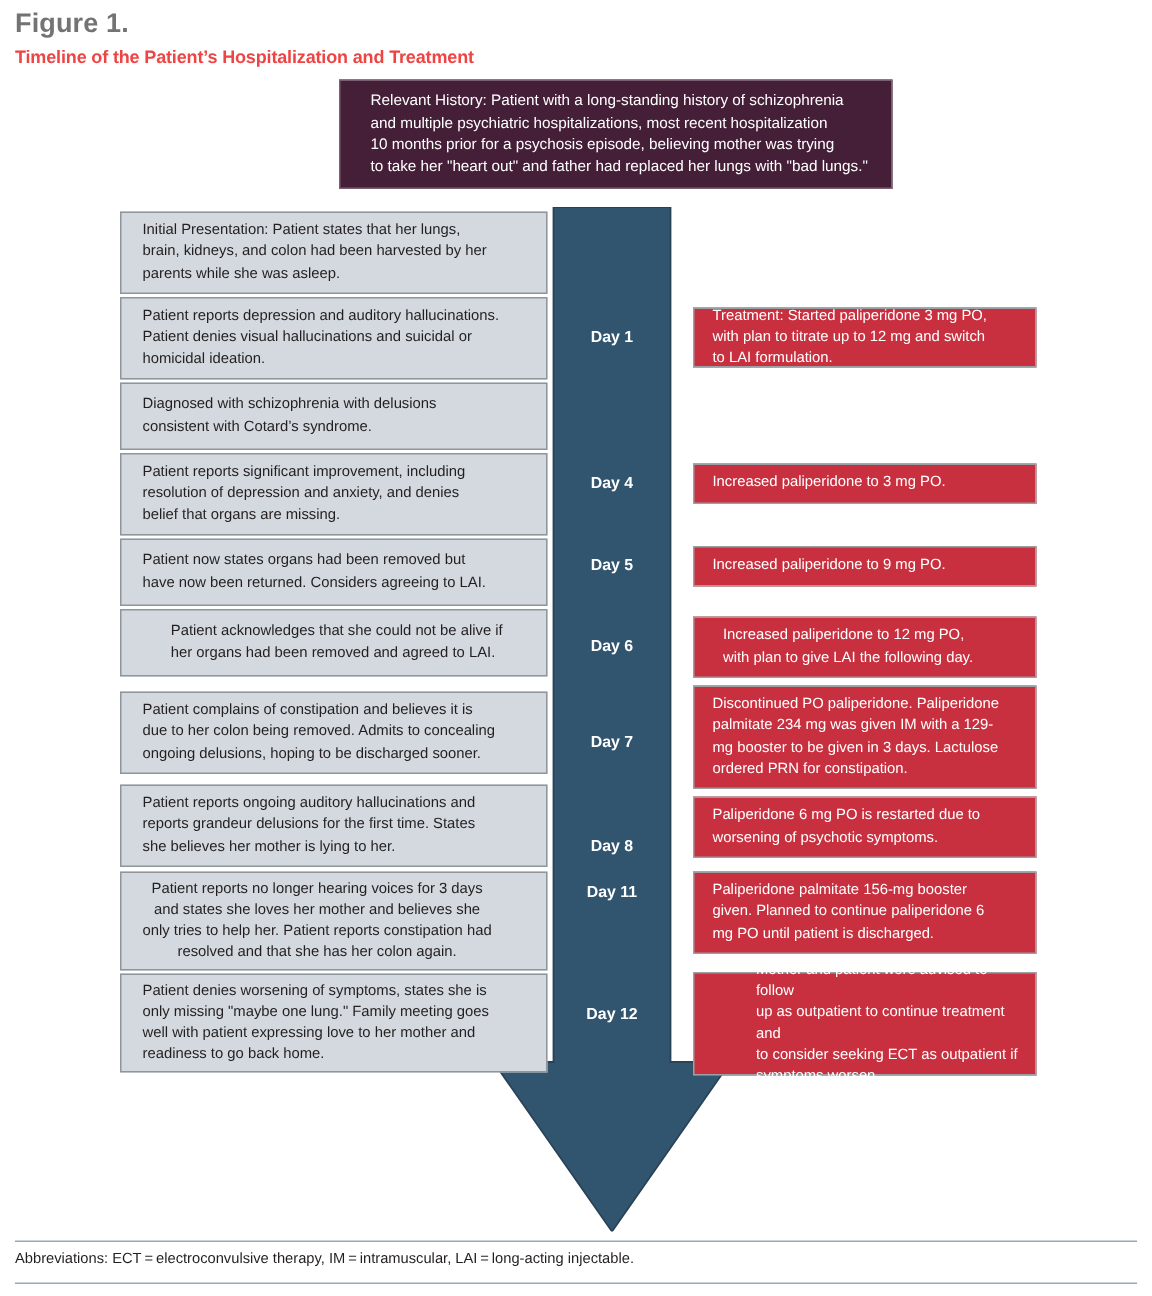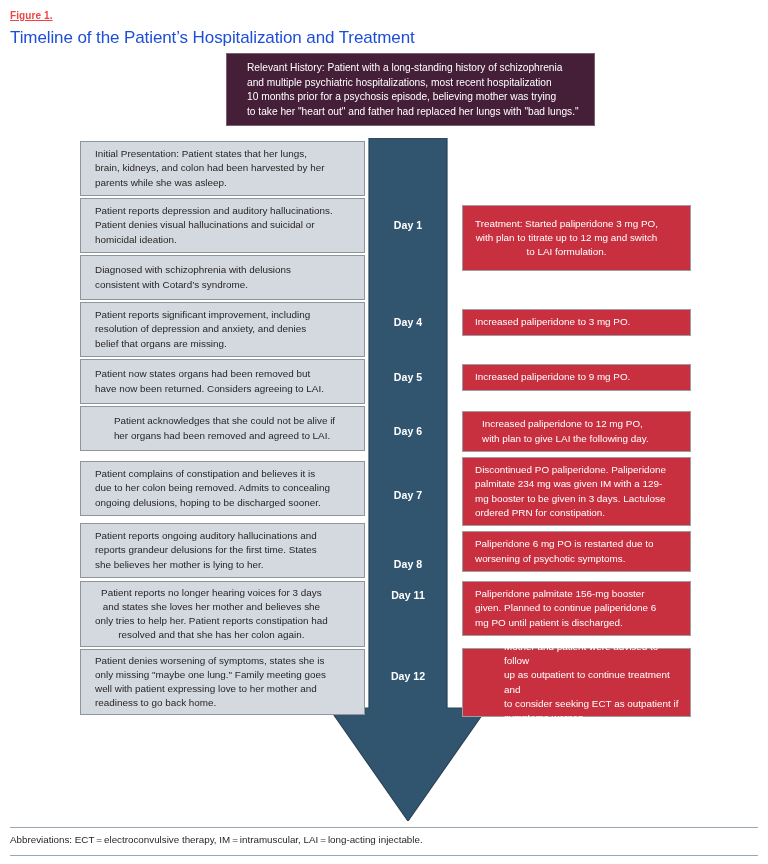--- a/index.html
+++ b/index.html
@@ -17,31 +17,30 @@
   }
 
   
   #figure-header {
     position: absolute;
     left: 10px;
     top: 8px;
     width: 740px;
   }
   #figure-number {
-    font-size: 10px;
+    font-size: 18px;
+    font-weight: bold;
+    color: #737373;
+    letter-spacing: 0.1px;
+    line-height: 15px;
+  }
+  #figure-title {
+    font-size: 12px;
     font-weight: bold;
     color: #ef4444;
-    letter-spacing: 0.1px;
-    line-height: 15px;
-    text-decoration: underline;
-  }
-  #figure-title {
-    font-size: 17px;
-    font-weight: normal;
-    color: #1d4ed8;
     line-height: 22px;
     margin-top: 4px;
     letter-spacing: -0.1px;
   }
 
   
   #timeline-arrow {
     position: absolute;
     left: 329px;
     top: 138px;
@@ -220,21 +219,21 @@
 
 <div class="day-label" style="top:219px;">Day 1</div>
 <div class="day-label" style="top:316px;">Day 4</div>
 <div class="day-label" style="top:371px;">Day 5</div>
 <div class="day-label" style="top:425px;">Day 6</div>
 <div class="day-label" style="top:489px;">Day 7</div>
 <div class="day-label" style="top:539px;margin-top:19px;">Day 8</div>
 <div class="day-label" style="top:589px;">Day 11</div>
 <div class="day-label" style="top:670px;">Day 12</div>
 
-<div class="treatment-box" style="top:205px;height:66px;text-align:center;">
+<div class="treatment-box" style="top:205px;height:40px;">
   <div class="txt">Treatment: Started paliperidone 3 mg PO,
 with plan to titrate up to 12 mg and switch
 to LAI formulation.</div>
 </div>
 <div class="treatment-box" style="top:309px;height:27px;">
   <div class="txt">Increased paliperidone to 3 mg PO.</div>
 </div>
 <div class="treatment-box" style="top:364px;height:27px;">
   <div class="txt">Increased paliperidone to 9 mg PO.</div>
 </div>

